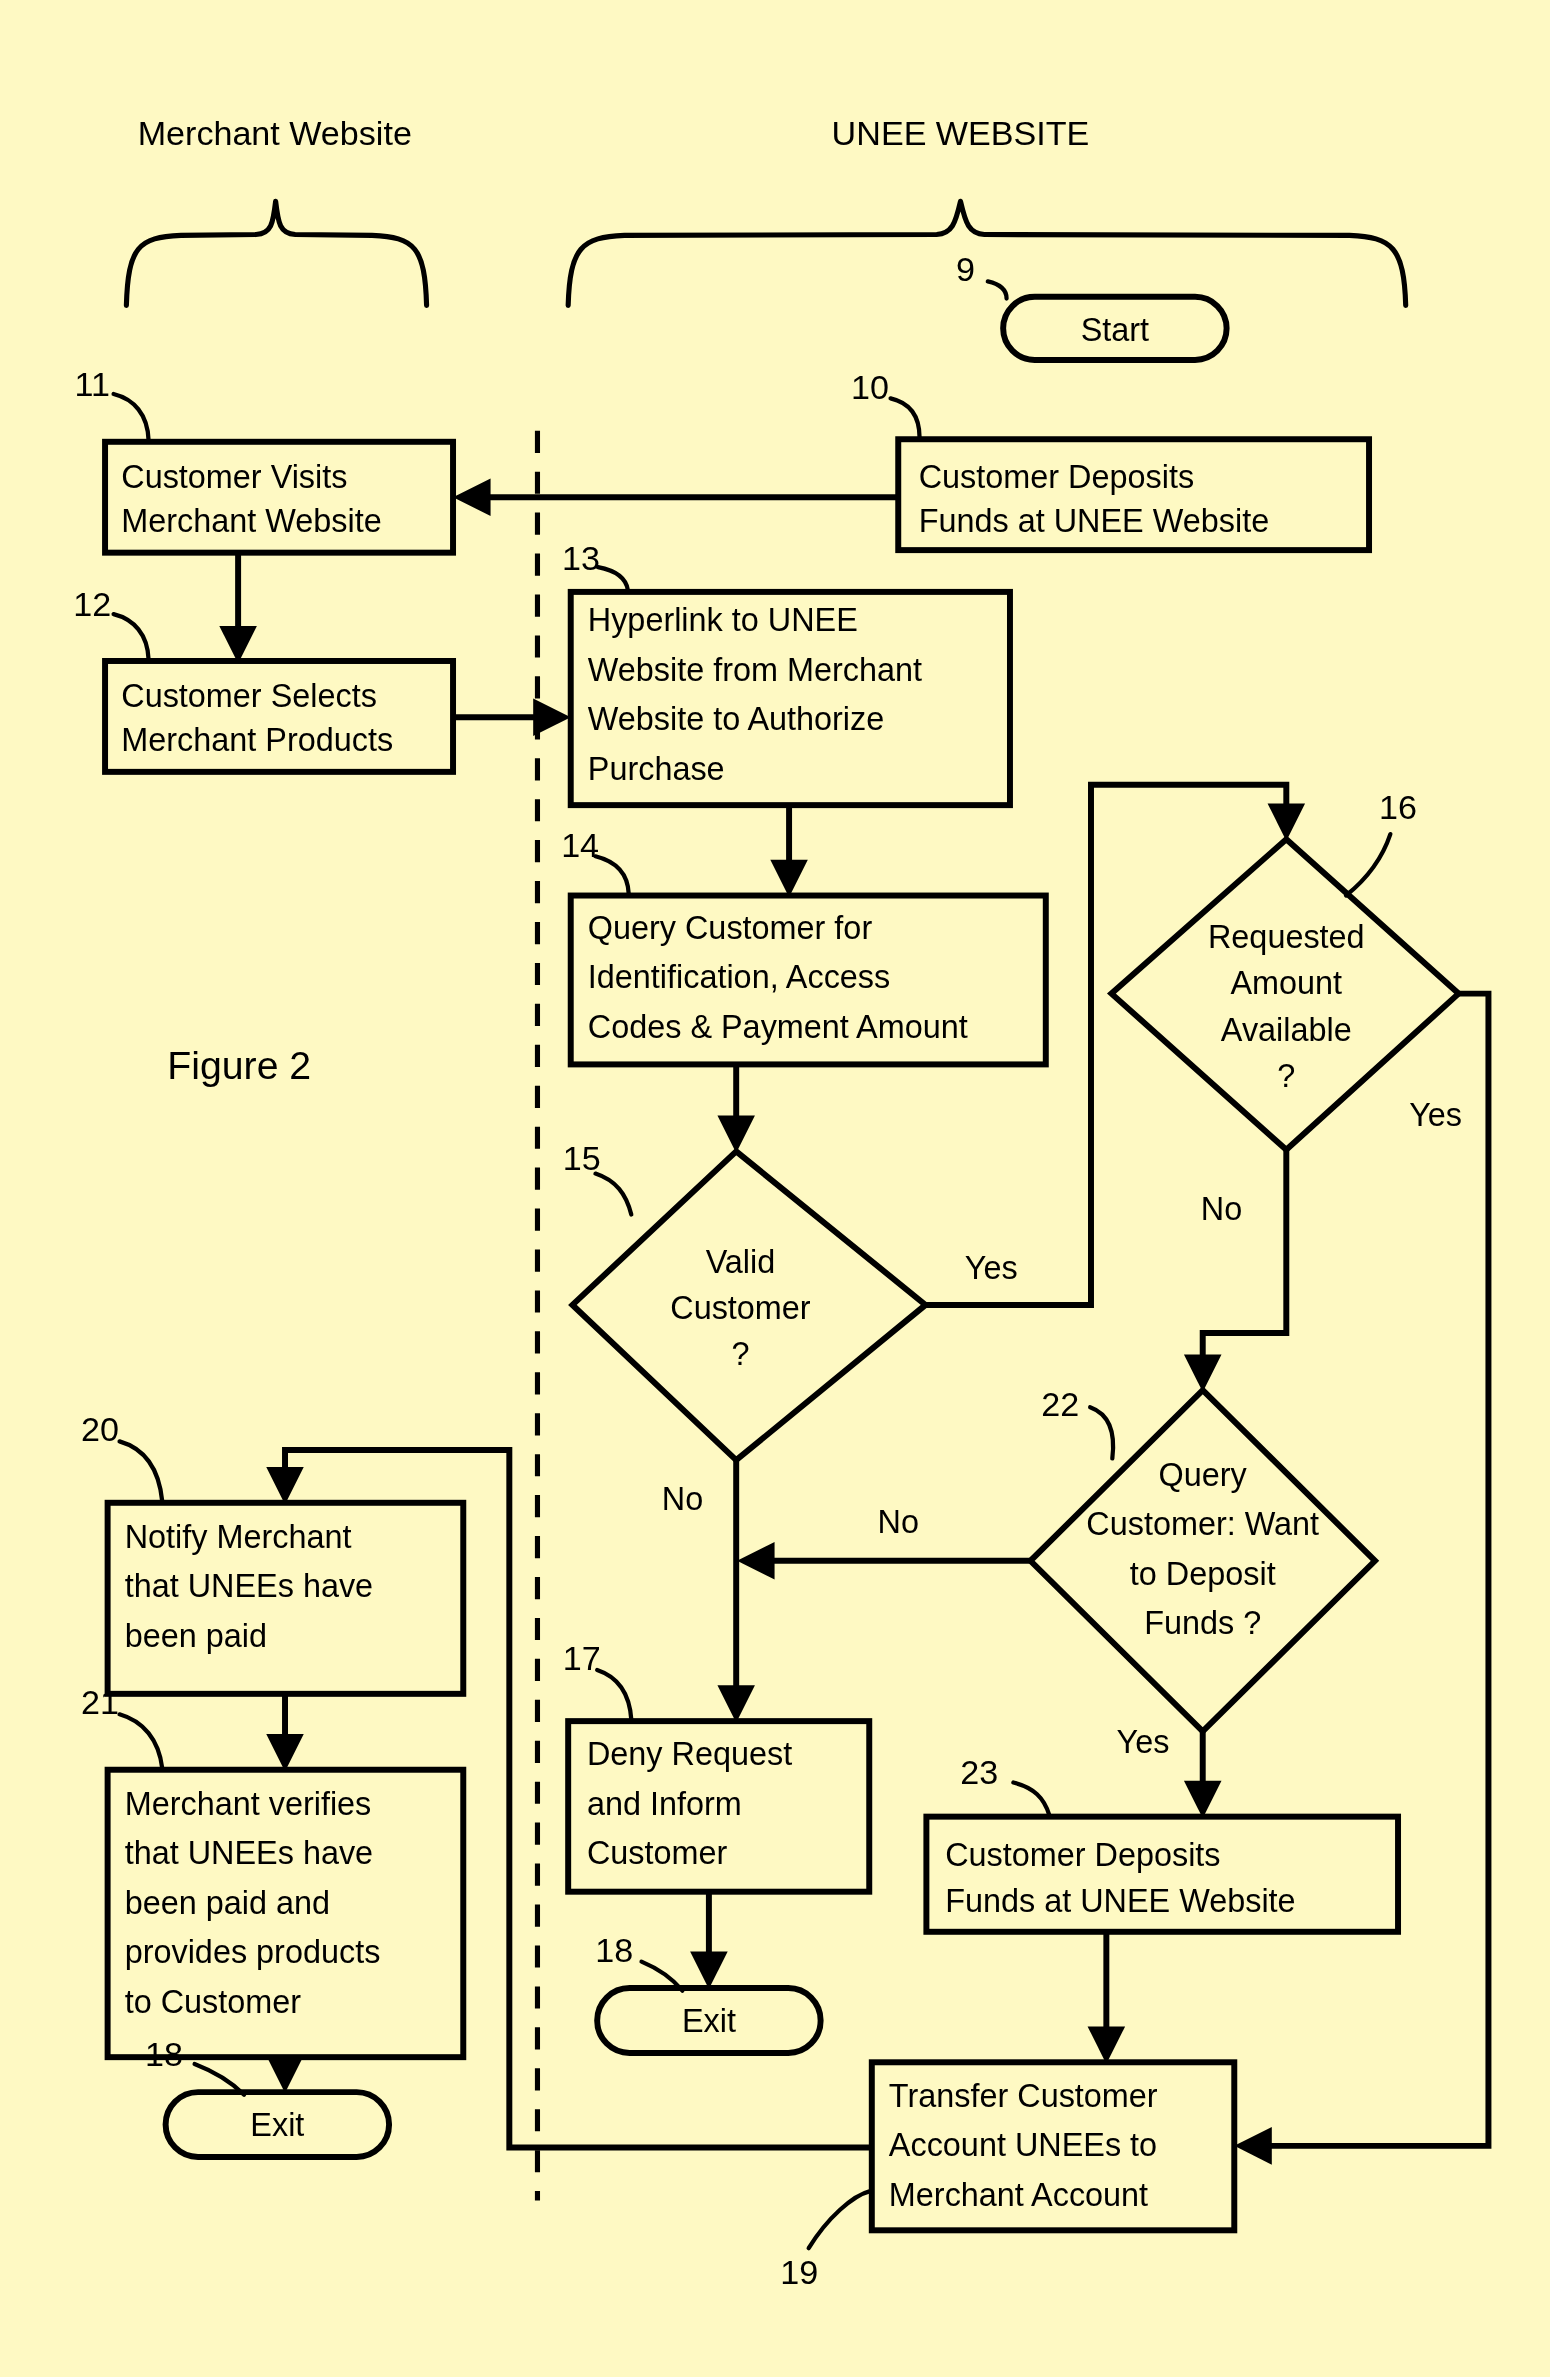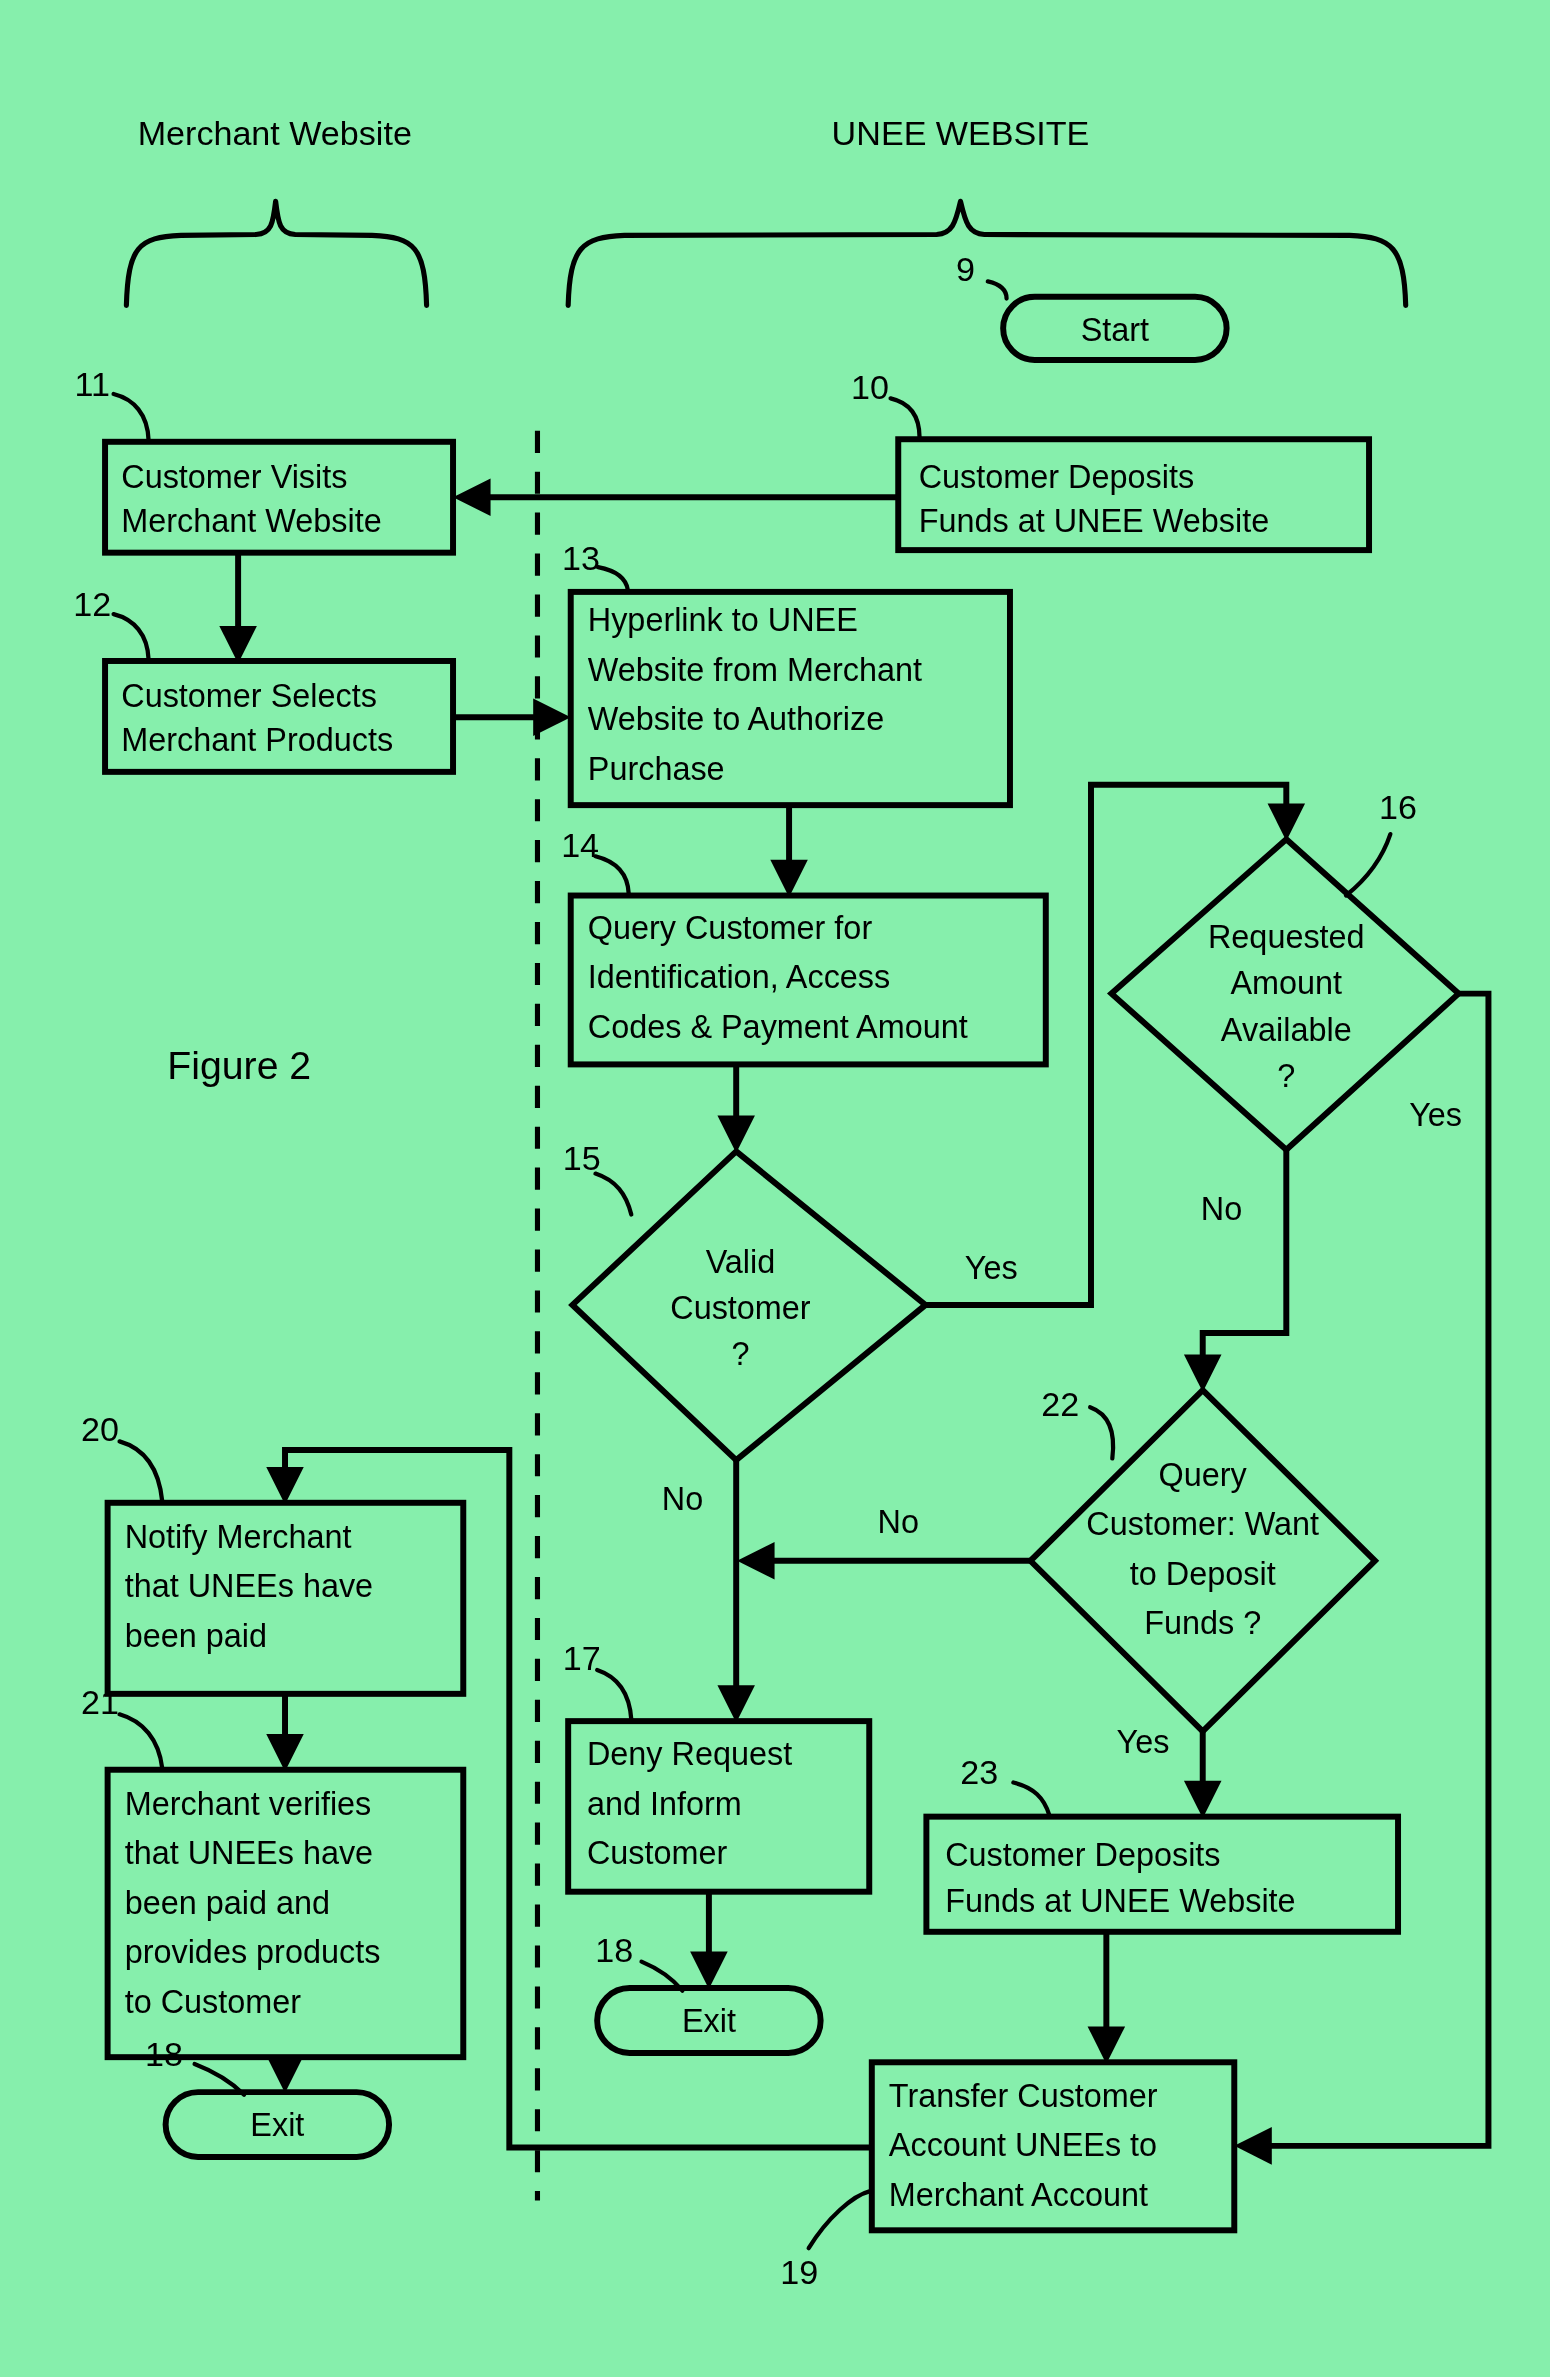--- a/index.html
+++ b/index.html
@@ -7,21 +7,21 @@
     padding: 0;
     background: #ffffff;
   }
   body {
     font-family: "Liberation Sans", sans-serif;
   }
   #figure-root {
     position: relative;
     width: 1550px;
     height: 2377px;
-    background: #86efac;
+    background: #fef9c3;
     overflow: hidden;
   }
   svg#flow {
     position: absolute;
     left: 0;
     top: 0;
     width: 1550px;
     height: 2377px;
     display: block;
   }

